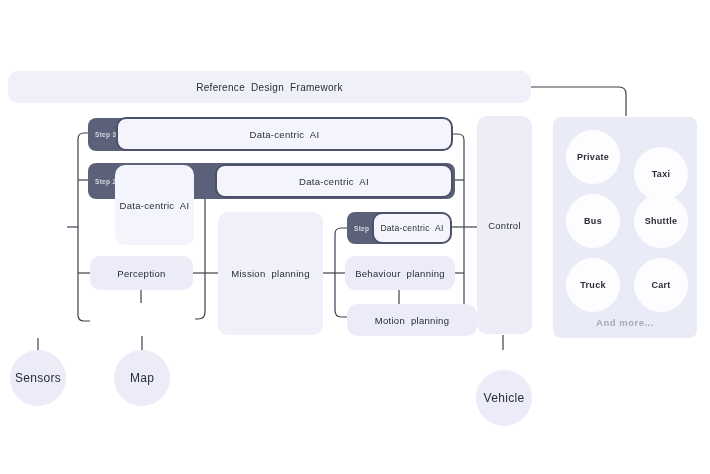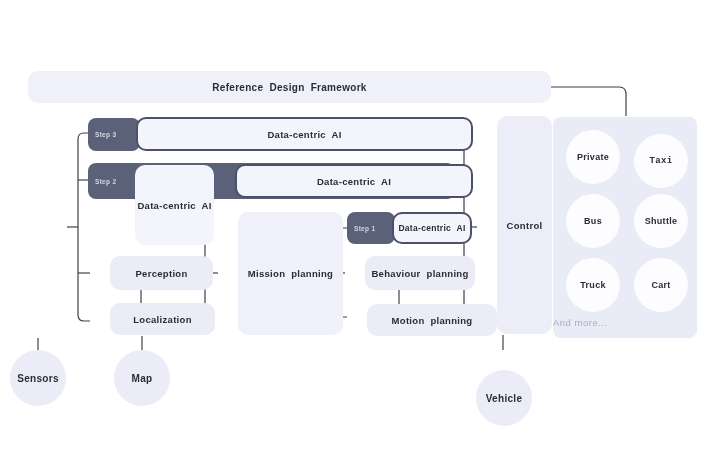--- a/index.html
+++ b/index.html
@@ -6,24 +6,23 @@
   body{
     width:710px;height:474px;background:#ffffff;overflow:hidden;position:relative;
     font-family:"Liberation Sans", sans-serif;
     -webkit-font-smoothing:antialiased;
   }
   .stage{position:absolute;inset:0;width:710px;height:474px;}
   svg.lines{position:absolute;left:0;top:0;z-index:1;}
   svg.lines path{fill:none;stroke:var(--line,#3d414b);stroke-width:1.2;}
   .box{
     position:absolute;display:flex;align-items:center;justify-content:center;
-    color:var(--text,#2b2d36);font-weight:700;font-size:9.5px;
+    color:var(--text,#2b2d36);font-weight:400;font-size:9.5px;
     letter-spacing:.3px;word-spacing:3px;border-radius:10px;z-index:2;
     text-align:center;
-    margin-left:20px;
   }
   .banner{left:8px;top:71px;width:523px;height:32px;background:var(--panel-light,#eff0fa);font-size:10px;}
   .side-col{background:var(--panel-mid,#ededf8);}
   .sensing{left:10px;top:116px;width:57px;height:221px;}
   .control{left:477px;top:116px;width:55px;height:218px;}
   .tab{
     position:absolute;background:var(--dark-slate,#5b6178);border-radius:8px;z-index:2;
     color:var(--tag-text,#d5d7e3);font-size:6.5px;font-weight:700;letter-spacing:.3px;
     display:flex;align-items:center;padding-left:7px;box-sizing:border-box;
   }
@@ -46,31 +45,31 @@
   .motion{left:347px;top:304px;width:130px;height:32px;}
   .vpanel{
     position:absolute;left:553px;top:117px;width:144px;height:221px;border-radius:8px;
     background:var(--panel-dark,#e9ebf7);z-index:2;
   }
   .vcircle{
     position:absolute;width:54px;height:54px;border-radius:50%;background:var(--circle-white,#fdfdff);
     display:flex;align-items:center;justify-content:center;
     color:var(--text,#2b2d36);font-weight:700;font-size:9px;letter-spacing:.3px;
   }
-  .vc0{left:13px;top:13px;} .vc1{left:81px;top:17px;font-family:Liberation Mono, monospace;}
+  .vc0{left:13px;top:13px;} .vc1{left:81px;top:30px;}
   .vc2{left:13px;top:77px;} .vc3{left:81px;top:77px;}
   .vc4{left:13px;top:141px;} .vc5{left:81px;top:141px;}
   .andmore{
-    position:absolute;left:0;right:0;top:200px;text-align:left;
-    color:var(--muted,#a9abbd);font-size:9.5px;font-weight:400;letter-spacing:.5px;
+    position:absolute;left:0;right:0;top:200px;text-align:center;
+    color:var(--muted,#a9abbd);font-size:9.5px;font-weight:700;letter-spacing:.5px;
   }
   .bcircle{
     position:absolute;width:56px;height:56px;border-radius:50%;background:var(--module-fill,#ebecf8);
     display:flex;align-items:center;justify-content:center;z-index:2;
-    color:var(--text,#2b2d36);font-weight:700;font-size:10px;letter-spacing:.3px;
+    color:var(--text,#2b2d36);font-weight:400;font-size:12px;letter-spacing:.3px;
   }
   .sensors{left:10px;top:350px;} .map{left:114px;top:350px;} .vehicle{left:476px;top:370px;}
 </style>
 </head>
 <body>
 
 <div class="stage">
 
   <svg class="lines" width="710" height="474" viewBox="0 0 710 474" aria-hidden="true">
     <path d="M67,227 H78"></path>
@@ -102,21 +101,20 @@
 
   <div class="tab bar2">Step 2</div>
   <div class="box tallbox">Data-centric AI</div>
   <div class="box outlined step2box">Data-centric AI</div>
 
   <div class="tab tab1">Step 1</div>
   <div class="box outlined step1box">Data-centric AI</div>
 
   <div class="box mission">Mission planning</div>
   <div class="box module perception">Perception</div>
-  <div class="box module localization">Localization</div>
   <div class="box module behaviour">Behaviour planning</div>
   <div class="box module motion">Motion planning</div>
 
   <div class="vpanel">
     <div class="vcircle vc0">Private</div>
     <div class="vcircle vc1">Taxi</div>
     <div class="vcircle vc3">Shuttle</div>
     <div class="vcircle vc2">Bus</div>
     <div class="vcircle vc4">Truck</div>
     <div class="vcircle vc5">Cart</div>

